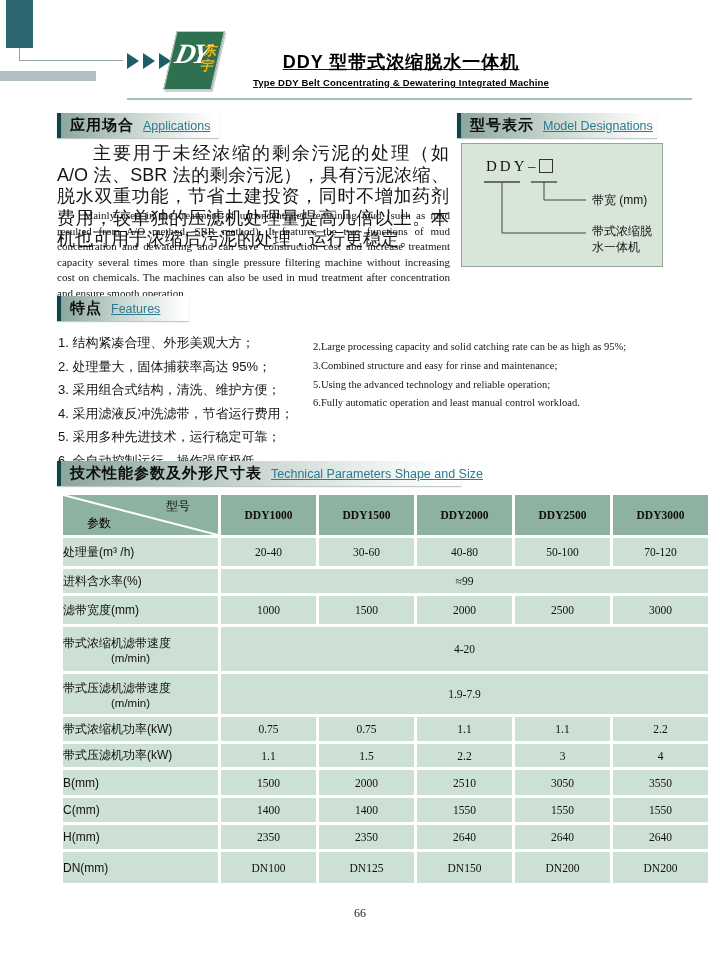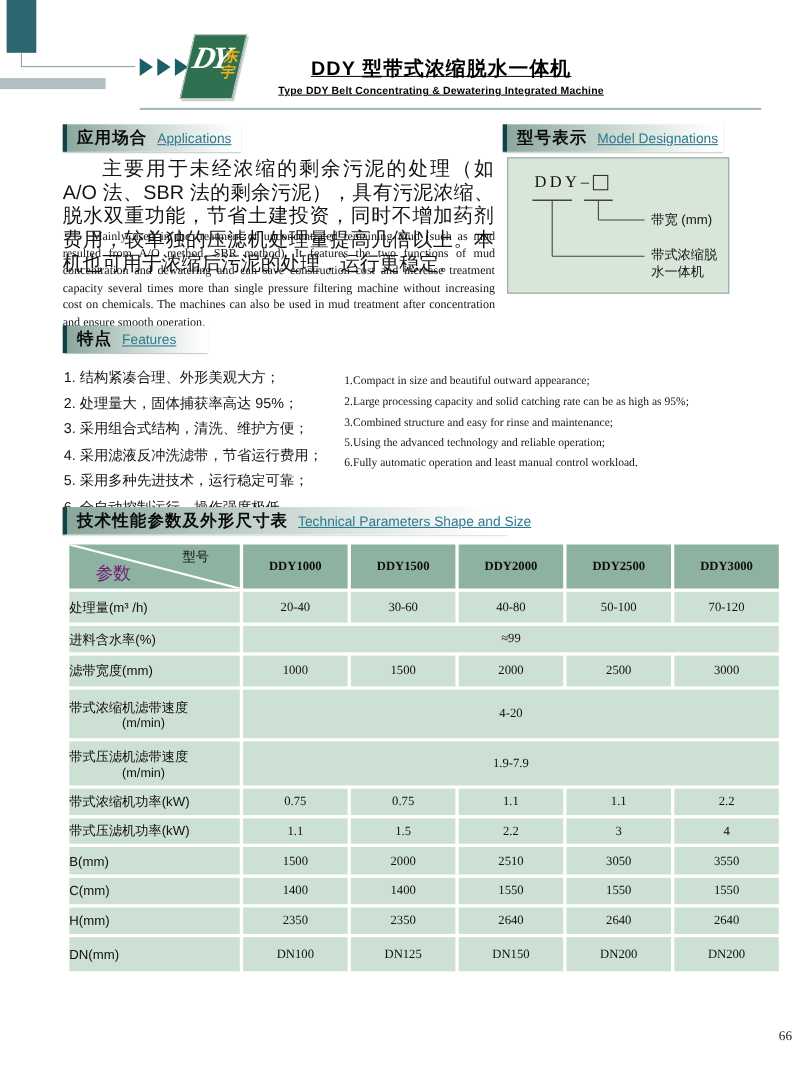--- a/index.html
+++ b/index.html
@@ -57,25 +57,25 @@
   table.tech{position:absolute;left:60px;top:492px;border-collapse:separate;border-spacing:3px;background:#ffffff;table-layout:fixed;}
   table.tech th, table.tech td{padding:0;margin:0;}
   col.c-lab{width:155px;}
   col.c-val{width:95px;}
   th.model-h{background:#8eb2a1;font-family:"Liberation Serif",serif;font-size:11.5px;font-weight:bold;color:#0d0d0d;text-align:center;}
   td.lab{background:#cde0d4;font-size:12px;color:#101010;text-align:left;padding-left:34px;}
   td.lab .l2{display:block;text-align:center;padding-right:20px;font-size:11.5px;}
   td.val{background:#cde0d4;font-family:"Liberation Serif",serif;font-size:11.5px;color:#101010;text-align:center;}
   td.corner{background:#8eb2a1;position:relative;}
   .corner-top{position:absolute;top:3px;right:28px;font-size:12px;color:#0d0d0d;}
-  .corner-bot{position:absolute;bottom:3px;left:24px;font-size:16px;color:#701a75;}
+  .corner-bot{position:absolute;bottom:3px;left:24px;font-size:12px;color:#000000;}
   .corner svg{position:absolute;left:0;top:0;width:100%;height:100%;}
 
   
-  .page-num{left:0;right:0;top:906px;text-align:right;font-family:"Liberation Serif",serif;font-size:12px;color:#222;margin-top:28px;}
+  .page-num{left:0;right:0;top:906px;text-align:center;font-family:"Liberation Serif",serif;font-size:12px;color:#222;}
 </style>
 </head>
 <body>
 
 <div class="abs deco-rect"></div>
 <div class="abs deco-line-v"></div>
 <div class="abs deco-line-h"></div>
 <div class="abs arrows">
   <span class="tri"></span>
   <span class="tri"></span>
@@ -133,21 +133,20 @@
 </div>
 <div class="abs feat-cn">
   <div>1. 结构紧凑合理、外形美观大方；</div>
   <div>2. 处理量大，固体捕获率高达 95%；</div>
   <div>3. 采用组合式结构，清洗、维护方便；</div>
   <div>4. 采用滤液反冲洗滤带，节省运行费用；</div>
   <div>5. 采用多种先进技术，运行稳定可靠；</div>
   <div>6. 全自动控制运行，操作强度极低。</div>
 </div>
 <div class="abs feat-en">
-  <div>1.Compact in size and beautiful outward appearance;</div>
   <div>2.Large processing capacity and solid catching rate can be as high as 95%;</div>
   <div>3.Combined structure and easy for rinse and maintenance;</div>
   <div>5.Using the advanced technology and reliable operation;</div>
   <div>6.Fully automatic operation and least manual control workload.</div>
 </div>
 
 <div class="abs sec" style="left:57px;top:461px;width:400px;">
   <span class="sec-cn">技术性能参数及外形尺寸表</span>
   <span class="sec-en">Technical Parameters Shape and Size</span>
 </div>

